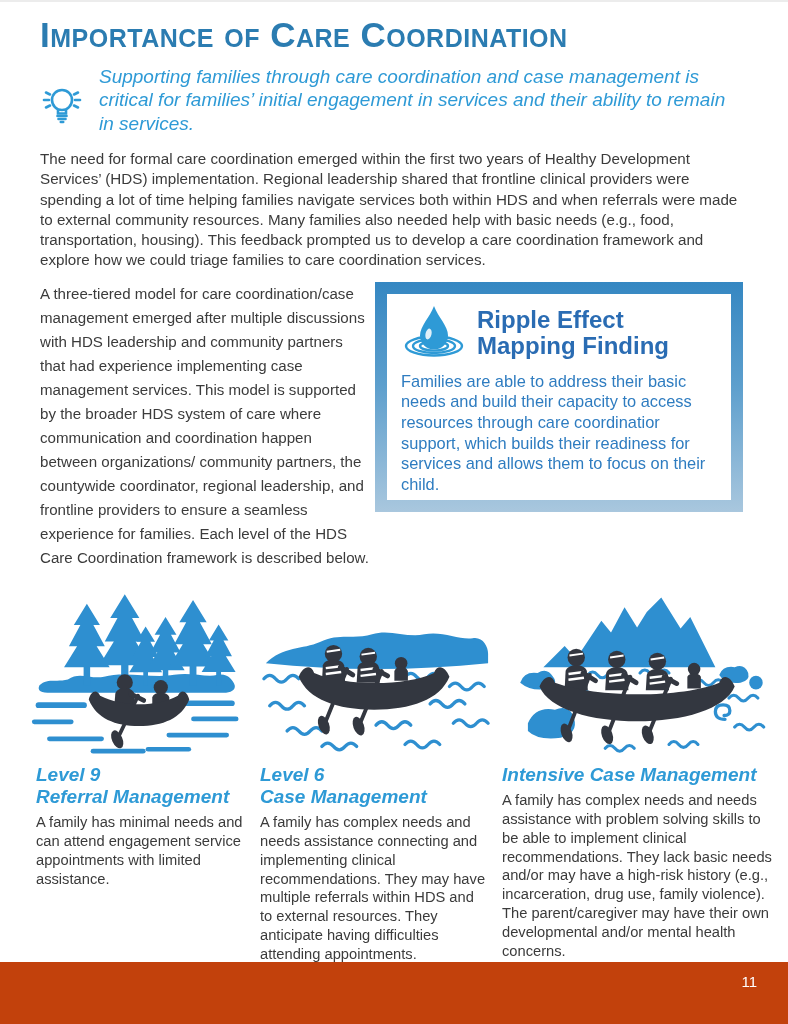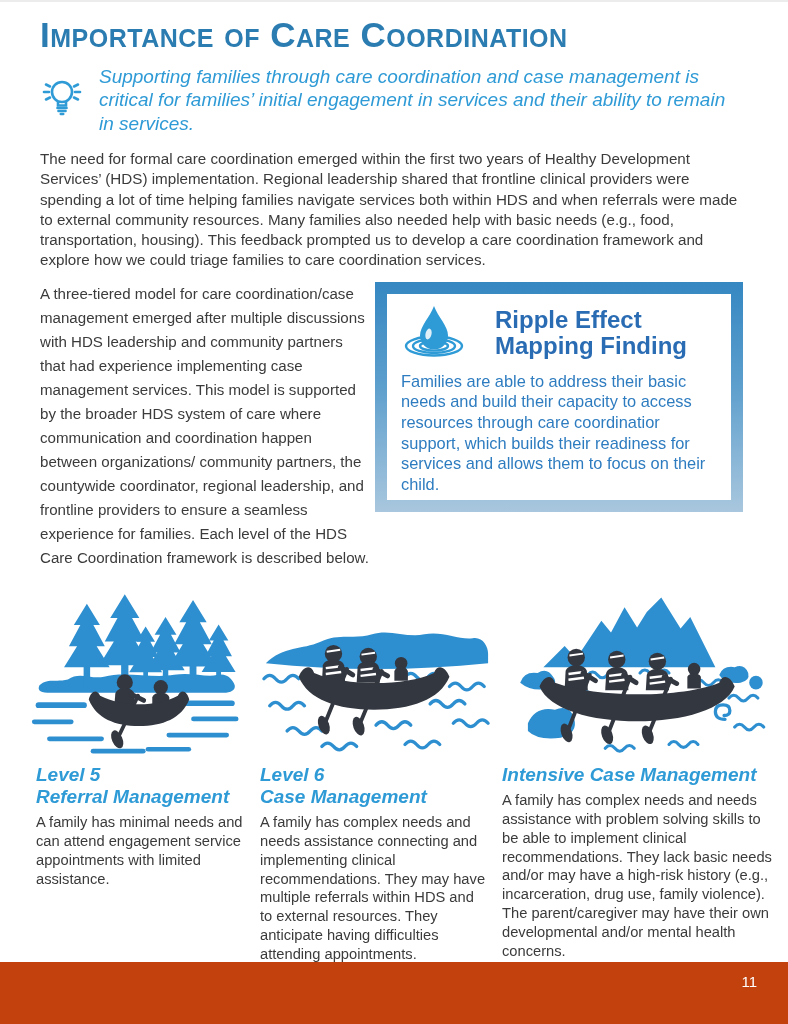--- a/index.html
+++ b/index.html
@@ -3,33 +3,33 @@
 <meta charset="utf-8">
 <style>
   * { margin:0; padding:0; box-sizing:border-box; }
   html,body { width:788px; height:1024px; background:#ffffff; overflow:hidden;
     font-family:"Liberation Sans", sans-serif; position:relative; }
   .page { position:relative; width:788px; height:1024px; background:#fff; border-top:2px solid #ececec; }
 
   .title { margin:14px 40px 8px 40px; font-size:35px; font-weight:bold; color:#2b7cb1;
     font-variant:small-caps; letter-spacing:0.5px; line-height:1.1; }
 
-  .quote-row { display:flex; gap:13px; margin:10px 50px 0 38px; align-items:center; }
+  .quote-row { display:flex; gap:13px; margin:10px 50px 0 38px; align-items:flex-end; }
   .quote-icon { flex:0 0 48px; padding-top:3px; }
   .quote-text { font-size:19px; font-style:italic; color:#2e9ad6; line-height:23.5px; }
 
   .intro { margin:14px 40px 0 40px; font-size:15.2px; line-height:20.3px; color:#3b3b3b; }
 
   .twocol { display:grid; grid-template-columns:330px 368px; column-gap:5px; margin:11px 45px 0 40px; }
   .model-text { font-size:15.1px; line-height:24px; color:#3b3b3b; }
 
   .callout { background:linear-gradient(180deg,#3587c2 0%,#5d9fcd 45%,#a9c7de 100%);
     padding:12px; height:230px; }
   .callout-inner { background:#ffffff; height:100%; padding:10px 16px 0 14px; }
-  .callout-head { display:flex; gap:28px; align-items:center; }
+  .callout-head { display:flex; gap:10px; align-items:center; }
   .callout-drop { flex:0 0 66px; }
   .callout-title { font-size:24px; font-weight:bold; color:#2a6cb3; line-height:26px; }
   .callout-body { margin-top:9px; font-size:16.4px; line-height:20.6px; color:#2e7cc0; }
 
   .illustrations { display:grid; grid-template-columns:218px 236px 272px; column-gap:10px;
     margin:16px 26px 0 30px; height:172px; }
   .illustrations svg { width:100%; height:172px; display:block; }
 
   .levels { display:grid; grid-template-columns:210px 228px 274px; column-gap:14px; margin:6px 36px 0 36px; }
   .level-heading { font-size:19px; font-weight:bold; font-style:italic; color:#2e9ad6; line-height:22px; }
@@ -222,21 +222,21 @@
           <path d="M153,8 C155,3 165,3 167,8 L167,20 L153,20 Z"></path>
           <path d="M0,18 C4,8 12,4 16,14 C60,30 148,30 186,14 C190,4 198,8 202,18 C192,42 148,54 101,54 C54,54 10,42 0,18 Z"></path>
         </g>
       </svg>
     </div>
   </div>
 
   <div class="levels">
     <div>
       <div class="level-heading">
-        <div>Level 5</div>
+        <div>Level 9</div>
         <div>Referral Management</div>
       </div>
       <p class="level-desc">A family has minimal needs and can attend engagement service appointments with limited assistance.</p>
     </div>
     <div>
       <div class="level-heading">
         <div>Level 6</div>
         <div>Case Management</div>
       </div>
       <p class="level-desc">A family has complex needs and needs assistance connecting and implementing clinical recommendations. They may have multiple referrals within HDS and to external resources. They anticipate having difficulties attending appointments.</p>

